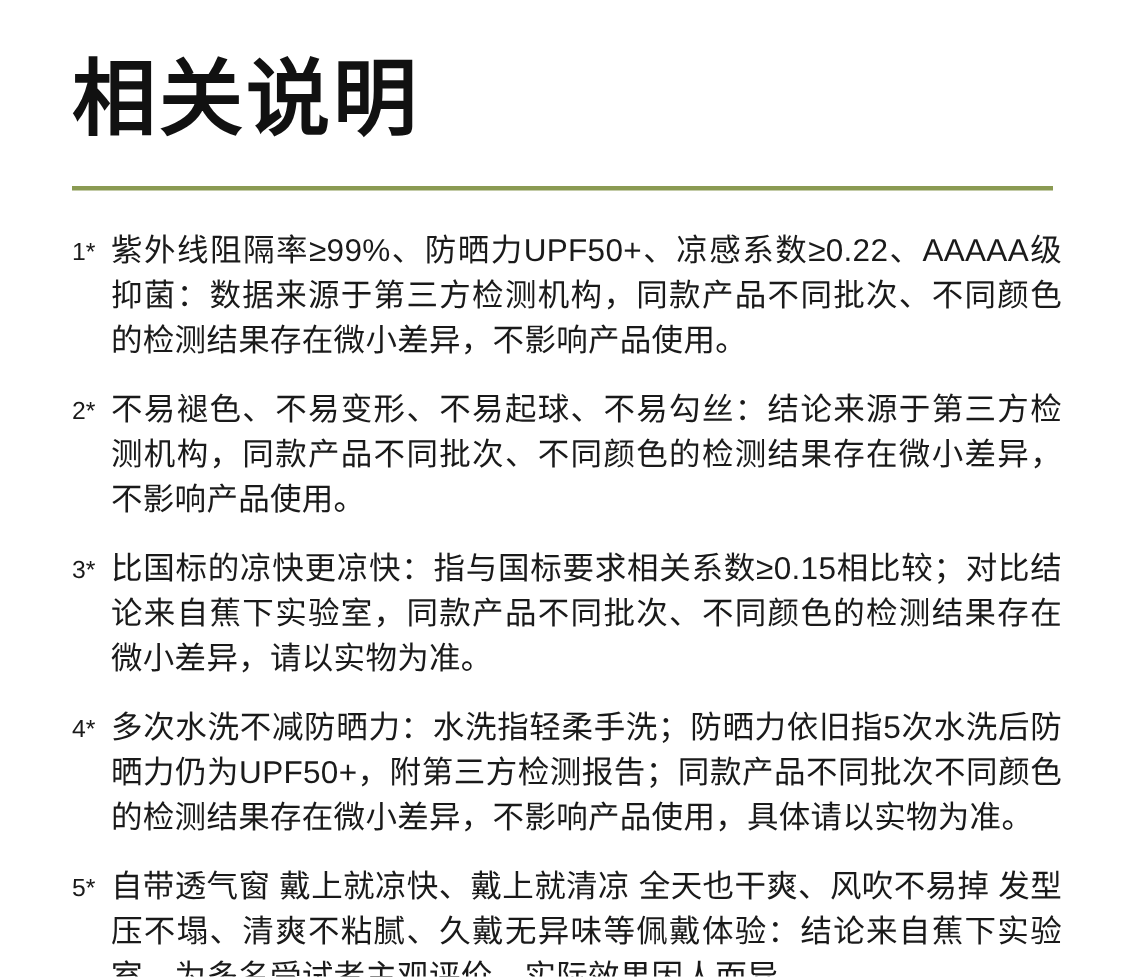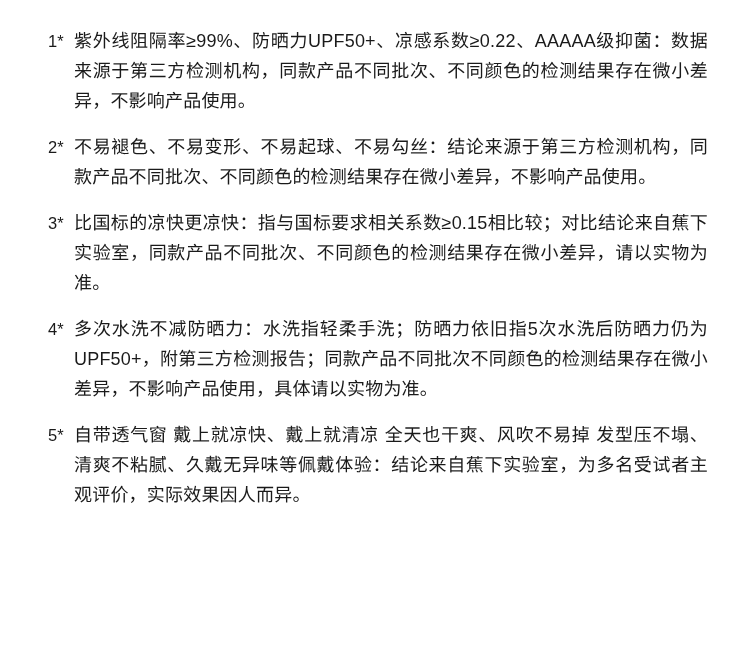--- a/index.html
+++ b/index.html
@@ -52,33 +52,37 @@
     flex: 0 0 auto;
     width: 26px;
     font-size: 16.5px;
     line-height: 30px;
     color: #1a1a1a;
     text-align: left;
     white-space: nowrap;
   }
   .note-text {
     flex: 1 1 auto;
-    font-size: 18px;
+    font-size: 21px;
     line-height: 30px;
     color: #1a1a1a;
     text-align: justify;
     text-justify: inter-ideograph;
     letter-spacing: 0.2px;
   }
 </style>
 </head>
 <body>
 
 <div class="page">
 
+  <div class="title-block">
+    <h1 class="page-title">相关说明</h1>
+    <div class="title-rule" style="background: rgb(138, 154, 82);"></div>
+  </div>
 
   <div class="notes">
 
     <div class="note-item">
       <span class="note-marker">1*</span>
       <span class="note-text">紫外线阻隔率≥99%、防晒力UPF50+、凉感系数≥0.22、AAAAA级抑菌：数据来源于第三方检测机构，同款产品不同批次、不同颜色的检测结果存在微小差异，不影响产品使用。</span>
     </div>
 
     <div class="note-item">
       <span class="note-marker">2*</span>

